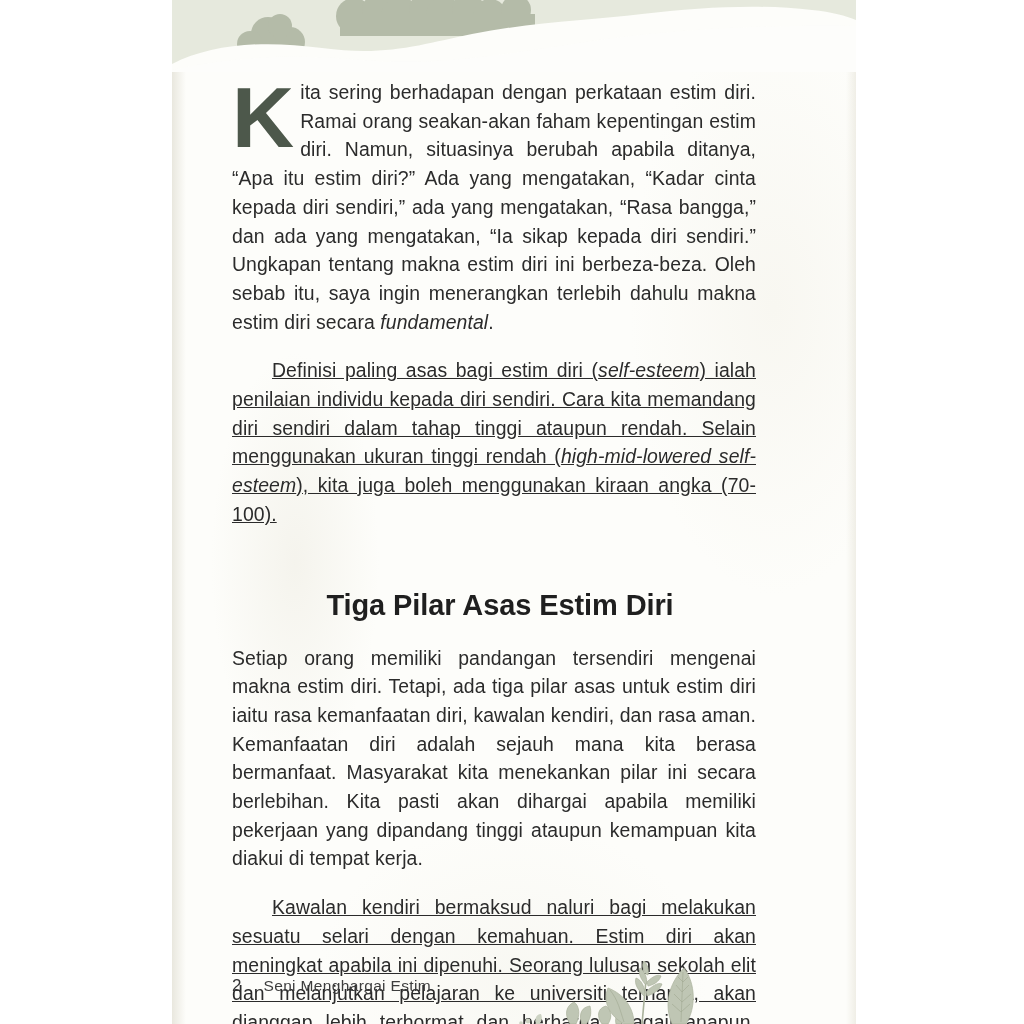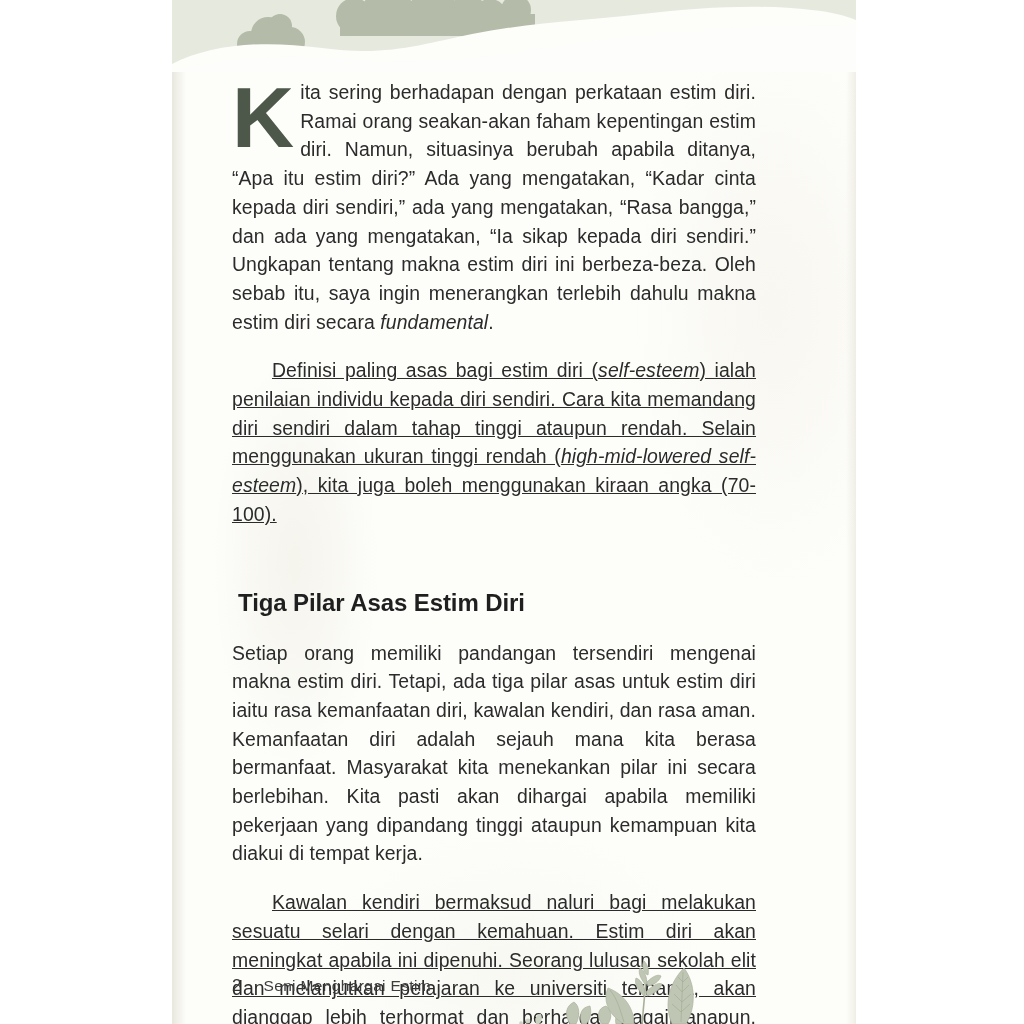--- a/index.html
+++ b/index.html
@@ -106,25 +106,26 @@
     color: #4d584b;
     margin: 2px 6px -6px 0;
     padding-top: 2px;
   }
 
   em.ital { font-style: italic; margin-top: 42px; }
 
   
   .section-heading {
     font-family: "Liberation Sans", sans-serif;
-    font-size: 24px;
+    font-size: 29px;
     font-weight: 700;
     color: #1f1f1f;
     letter-spacing: -0.1px;
-    margin: 0 0 22px 6px;
+    margin: 0 0 22px 12px;
+    text-align: center;
   }
 
   .spacer-before-heading { height: 40px; }
 
   
   .page-footer {
     position: absolute;
     left: 60px;
     bottom: 28px;
     display: flex;

